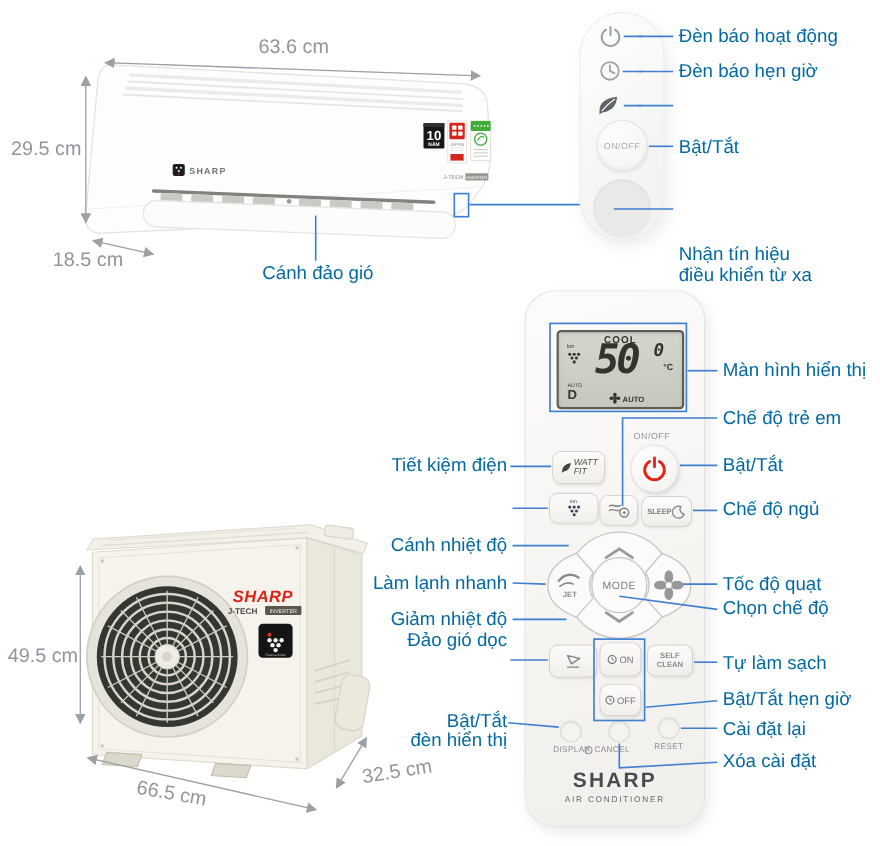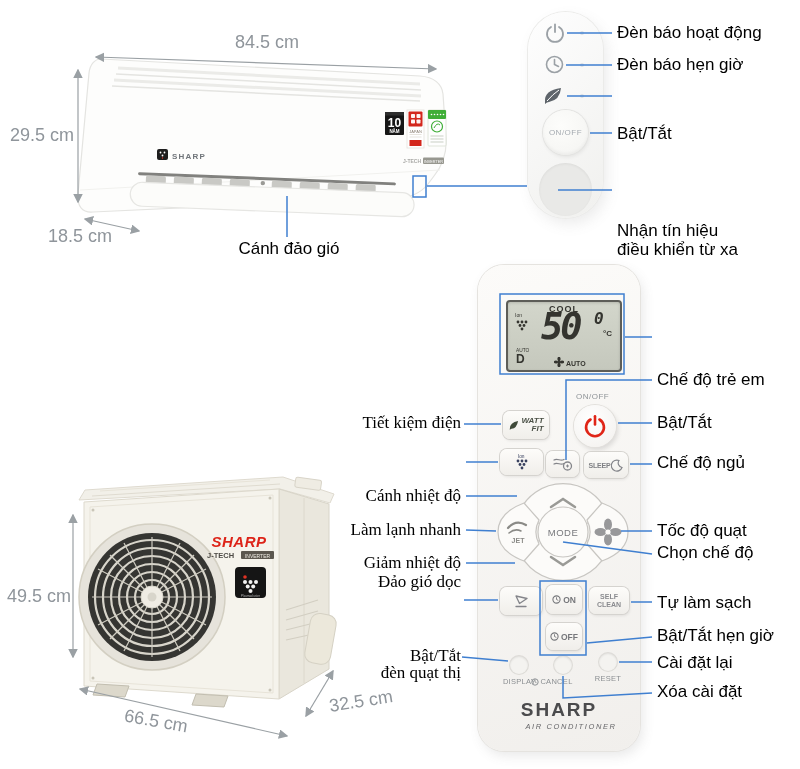--- a/index.html
+++ b/index.html
@@ -1,31 +1,31 @@
 <!DOCTYPE html>
 <html><head>
 <meta charset="utf-8">
 <style>
   html,body{margin:0;padding:0;background:#fff;}
   #app{position:relative;width:800px;height:769px;background:#fff;overflow:hidden;
        font-family:"Liberation Sans","DejaVu Sans",sans-serif;}
   svg{display:block;}
   .abs{position:absolute;}
   
-  .lbl{position:absolute;font-size:17px;color:#000000;white-space:nowrap;line-height:20px;}
+  .lbl{position:absolute;font-size:17px;color:#0369a1;white-space:nowrap;line-height:20px;}
   .dim{position:absolute;font-size:18px;color:#8f959b;white-space:nowrap;text-align:center;}
   
   .pl0{left:617px;top:23px;} .pl1{left:617px;top:55px;} .pl2{left:617px;top:86px;}
   .pl3{left:617px;top:124px;} .pl4{left:617px;top:177px;line-height:19px;margin-top:44px;}
   
   .rr{left:657px;}
   .rr0{top:327px;} .rr1{top:370px;} .rr2{top:413px;} .rr3{top:453px;} .rr4{top:521px;}
   .rr5{top:543px;} .rr6{top:593px;} .rr7{top:626px;} .rr8{top:653px;} .rr9{top:682px;}
   
-  .rl{right:339px;text-align:right;font-family:Liberation Serif, serif;}
+  .rl{right:339px;text-align:right;}
   .rl0{top:413px;} .rl1{top:453px;} .rl2{top:486px;} .rl3{top:520px;} .rl4{top:553px;}
   .rl5{top:572px;} .rl6{top:647px;line-height:17px;}
   
   .d845{left:231px;top:32px;width:72px;}
   .d295{left:8px;top:125px;width:68px;}
   .d185{left:45px;top:226px;width:70px;}
   .d495{left:4px;top:586px;width:70px;}
   .d665{left:119px;top:711px;width:74px;transform:rotate(10deg);}
   .d325{left:324px;top:691px;width:74px;transform:rotate(-9deg);}
   .louv{left:237px;top:239px;width:104px;text-align:center;}
@@ -60,45 +60,45 @@
   #lcd-auto{bottom:17px;left:8px;font-size:6px;transform:scale(.8);transform-origin:left bottom;}
   #lcd-d{bottom:4px;left:8px;font-size:12px;font-weight:bold;}
   #lcd-fanauto{bottom:3px;left:58px;font-size:7px;font-weight:bold;}
   #onoff-cap{left:98px;top:127px;font-size:8px;color:#8e9397;letter-spacing:.5px;}
   #power-btn{left:96px;top:140px;width:42px;height:42px;border-radius:50%;
     background:radial-gradient(circle at 40% 35%,#ffffff,#f2f0ed);
     box-shadow:0 0 0 1px #e2e0dc,2px 3px 5px rgba(0,0,0,.12);
     display:flex;align-items:center;justify-content:center;}
   #watt-btn{left:25px;top:146px;width:46px;height:28px;
     background:linear-gradient(180deg,#ecf4de,#cfe2b2);box-shadow:0 0 0 1px #aabd8d,1px 2px 3px rgba(0,0,0,.1);gap:2px;}
-  #watt-btn .wt{font-size:8px;line-height:8px;font-weight:bold;font-style:italic;color:#4c5248;text-align:right;}
+  #watt-btn .wt{font-size:8px;line-height:8px;font-weight:normal;font-style:italic;color:#4c5248;text-align:left;}
   #ion-btn{left:22px;top:184px;width:43px;height:26px;flex-direction:column;
     background:linear-gradient(180deg,#cfe0f5,#b3cdeb);box-shadow:0 0 0 1px #92abc9,1px 2px 3px rgba(0,0,0,.1);}
   #ion-btn .it{font-size:6px;transform:scale(.8);color:#39415f;line-height:5px;}
   #child-btn{left:68px;top:186px;width:33px;height:26px;}
   #sleep-btn{left:106px;top:187px;width:44px;height:26px;gap:1px;}
   #sleep-btn .st{font-size:7px;font-weight:bold;color:#7f8084;letter-spacing:-.2px;}
   #swing-btn{left:22px;top:322px;width:42px;height:28px;}
   #timer-on{left:68px;top:320px;width:36px;height:29px;gap:2px;}
   #timer-off{left:68px;top:358px;width:36px;height:27px;gap:2px;}
-  .tmr{font-size:8.5px;font-weight:bold;color:#76777b;}
+  .tmr{font-size:8.5px;font-weight:normal;color:#76777b;}
   #selfclean{left:111px;top:322px;width:40px;height:27px;flex-direction:column;}
   #selfclean span{font-size:7px;line-height:7.5px;font-weight:bold;color:#8a8b8f;}
   .rbtn{position:absolute;width:18px;height:18px;border-radius:50%;background:#f4f3f0;
     box-shadow:0 0 0 1px #dddbd7,inset 0 1px 2px rgba(0,0,0,.08);}
   #display-btn{left:32px;top:391px;} #cancel-btn{left:76px;top:391px;} #reset-btn{left:121px;top:388px;}
   .rcap{position:absolute;font-size:7.5px;color:#8b8f92;letter-spacing:.3px;text-align:center;
     display:flex;align-items:center;justify-content:center;gap:1px;}
   #display-cap{left:14px;top:412px;width:55px;}
   #cancel-cap{left:46px;top:412px;width:56px;}
   #reset-cap{left:105px;top:409px;width:50px;}
   #r-brand{position:absolute;left:0;width:100%;top:434px;text-align:center;
     font-size:19px;font-weight:bold;color:#4b4b4d;letter-spacing:2px;}
-  #r-brand-sub{position:absolute;left:12px;width:100%;top:457px;text-align:center;
-    font-size:7.5px;color:#67676a;letter-spacing:1.6px;font-style:italic;}
+  #r-brand-sub{position:absolute;left:0;width:100%;top:457px;text-align:center;
+    font-size:7.5px;color:#67676a;letter-spacing:1.6px;}
 </style>
 </head>
 <body>
 
 <div id="app">
 
   <svg class="abs" width="800" height="769" viewBox="0 0 800 769" style="left:0;top:0;z-index:1">
 
     <g>
       <path d="M101,59 L420,76 C434,77 442,84 443,94 L446,138 C447,152 442,166 434,176 L428,184
@@ -445,49 +445,50 @@
       <line x1="464" y1="424" x2="501" y2="424"></line>
       <line x1="466" y1="462" x2="498" y2="462"></line>
       <line x1="466" y1="496" x2="517" y2="496"></line>
       <line x1="466" y1="530" x2="496" y2="531"></line>
       <line x1="466" y1="563" x2="515" y2="563"></line>
       <line x1="464" y1="600" x2="498" y2="600"></line>
       <line x1="462" y1="657" x2="508" y2="661"></line>
     </g>
   </svg>
 
-  <div class="dim d845">84.5 cm</div>
+  <div class="dim d845">63.6 cm</div>
   <div class="dim d295">29.5 cm</div>
   <div class="dim d185">18.5 cm</div>
   <div class="lbl louv">Cánh đảo gió</div>
 
   <div class="lbl pl0">Đèn báo hoạt động</div>
   <div class="lbl pl1">Đèn báo hẹn giờ</div>
   <div class="lbl pl3">Bật/Tắt</div>
   <div class="lbl pl4">
     <div>Nhận tín hiệu</div>
     <div>điều khiển từ xa</div>
   </div>
 
+  <div class="lbl rr rr0">Màn hình hiển thị</div>
   <div class="lbl rr rr1">Chế độ trẻ em</div>
   <div class="lbl rr rr2">Bật/Tắt</div>
   <div class="lbl rr rr3">Chế độ ngủ</div>
   <div class="lbl rr rr4">Tốc độ quạt</div>
   <div class="lbl rr rr5">Chọn chế độ</div>
   <div class="lbl rr rr6">Tự làm sạch</div>
   <div class="lbl rr rr7">Bật/Tắt hẹn giờ</div>
   <div class="lbl rr rr8">Cài đặt lại</div>
   <div class="lbl rr rr9">Xóa cài đặt</div>
 
   <div class="lbl rl rl0">Tiết kiệm điện</div>
   <div class="lbl rl rl2">Cánh nhiệt độ</div>
   <div class="lbl rl rl3">Làm lạnh nhanh</div>
   <div class="lbl rl rl4">Giảm nhiệt độ</div>
   <div class="lbl rl rl5">Đảo gió dọc</div>
   <div class="lbl rl rl6">
     <div>Bật/Tắt</div>
-    <div>đèn quạt thị</div>
+    <div>đèn hiển thị</div>
   </div>
 
   <div class="dim d495">49.5 cm</div>
   <div class="dim d665">66.5 cm</div>
   <div class="dim d325">32.5 cm</div>
 </div>
 
 </body></html>

